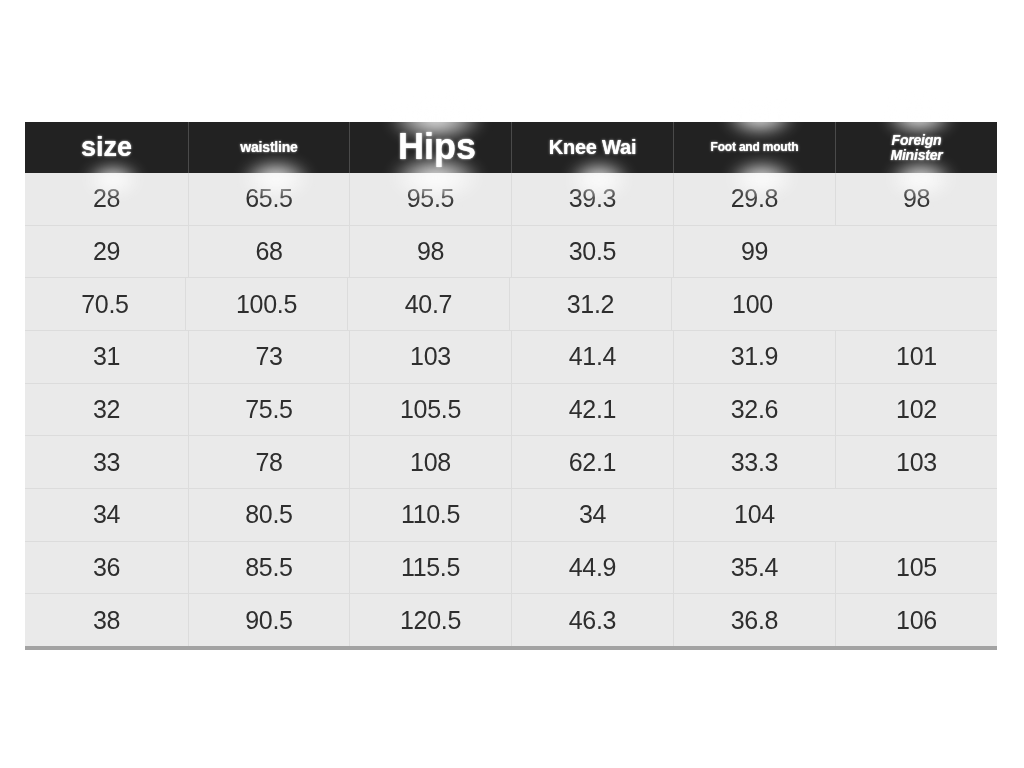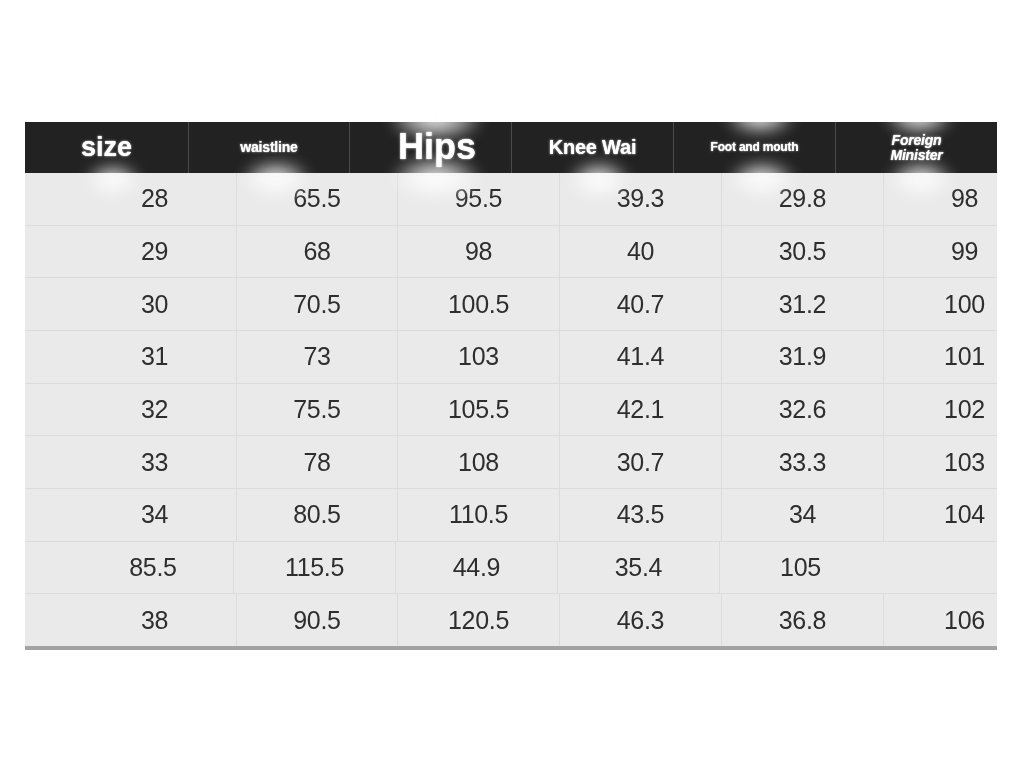--- a/index.html
+++ b/index.html
@@ -110,21 +110,20 @@
     flex-direction: column;
     background: #eaeaea;
     position: relative;
     z-index: 1;
   }
   .data-row {
     flex: 1 1 0;
     display: flex;
     border-bottom: 1px solid #dcdcdc;
     box-sizing: border-box;
-    padding-left: 48px;
   }
   .data-row:last-child { border-bottom: 4px solid #a3a3a3; }
 
   .data-cell {
     flex: 0 0 auto;
     display: flex;
     align-items: center;
     justify-content: center;
     font-size: 25px;
     font-weight: 400;
@@ -191,26 +190,24 @@
           <div class="data-cell dc-1">65.5</div>
           <div class="data-cell dc-2">95.5</div>
           <div class="data-cell dc-3">39.3</div>
           <div class="data-cell dc-4">29.8</div>
           <div class="data-cell dc-5">98</div>
         </div>
         <div class="data-row">
           <div class="data-cell dc-0">29</div>
           <div class="data-cell dc-1">68</div>
           <div class="data-cell dc-2">98</div>
-          <div class="data-cell dc-3">40</div>
           <div class="data-cell dc-4">30.5</div>
           <div class="data-cell dc-5">99</div>
         </div>
         <div class="data-row">
-          <div class="data-cell dc-0">30</div>
           <div class="data-cell dc-1">70.5</div>
           <div class="data-cell dc-2">100.5</div>
           <div class="data-cell dc-3">40.7</div>
           <div class="data-cell dc-4">31.2</div>
           <div class="data-cell dc-5">100</div>
         </div>
         <div class="data-row">
           <div class="data-cell dc-0">31</div>
           <div class="data-cell dc-1">73</div>
           <div class="data-cell dc-2">103</div>
@@ -223,33 +220,33 @@
           <div class="data-cell dc-1">75.5</div>
           <div class="data-cell dc-2">105.5</div>
           <div class="data-cell dc-3">42.1</div>
           <div class="data-cell dc-4">32.6</div>
           <div class="data-cell dc-5">102</div>
         </div>
         <div class="data-row">
           <div class="data-cell dc-0">33</div>
           <div class="data-cell dc-1">78</div>
           <div class="data-cell dc-2">108</div>
-          <div class="data-cell dc-3">30.7</div>
+          <div class="data-cell dc-3">62.1</div>
           <div class="data-cell dc-4">33.3</div>
           <div class="data-cell dc-5">103</div>
         </div>
         <div class="data-row">
           <div class="data-cell dc-0">34</div>
           <div class="data-cell dc-1">80.5</div>
           <div class="data-cell dc-2">110.5</div>
-          <div class="data-cell dc-3">43.5</div>
           <div class="data-cell dc-4">34</div>
           <div class="data-cell dc-5">104</div>
         </div>
         <div class="data-row">
+          <div class="data-cell dc-0">36</div>
           <div class="data-cell dc-1">85.5</div>
           <div class="data-cell dc-2">115.5</div>
           <div class="data-cell dc-3">44.9</div>
           <div class="data-cell dc-4">35.4</div>
           <div class="data-cell dc-5">105</div>
         </div>
         <div class="data-row">
           <div class="data-cell dc-0">38</div>
           <div class="data-cell dc-1">90.5</div>
           <div class="data-cell dc-2">120.5</div>

